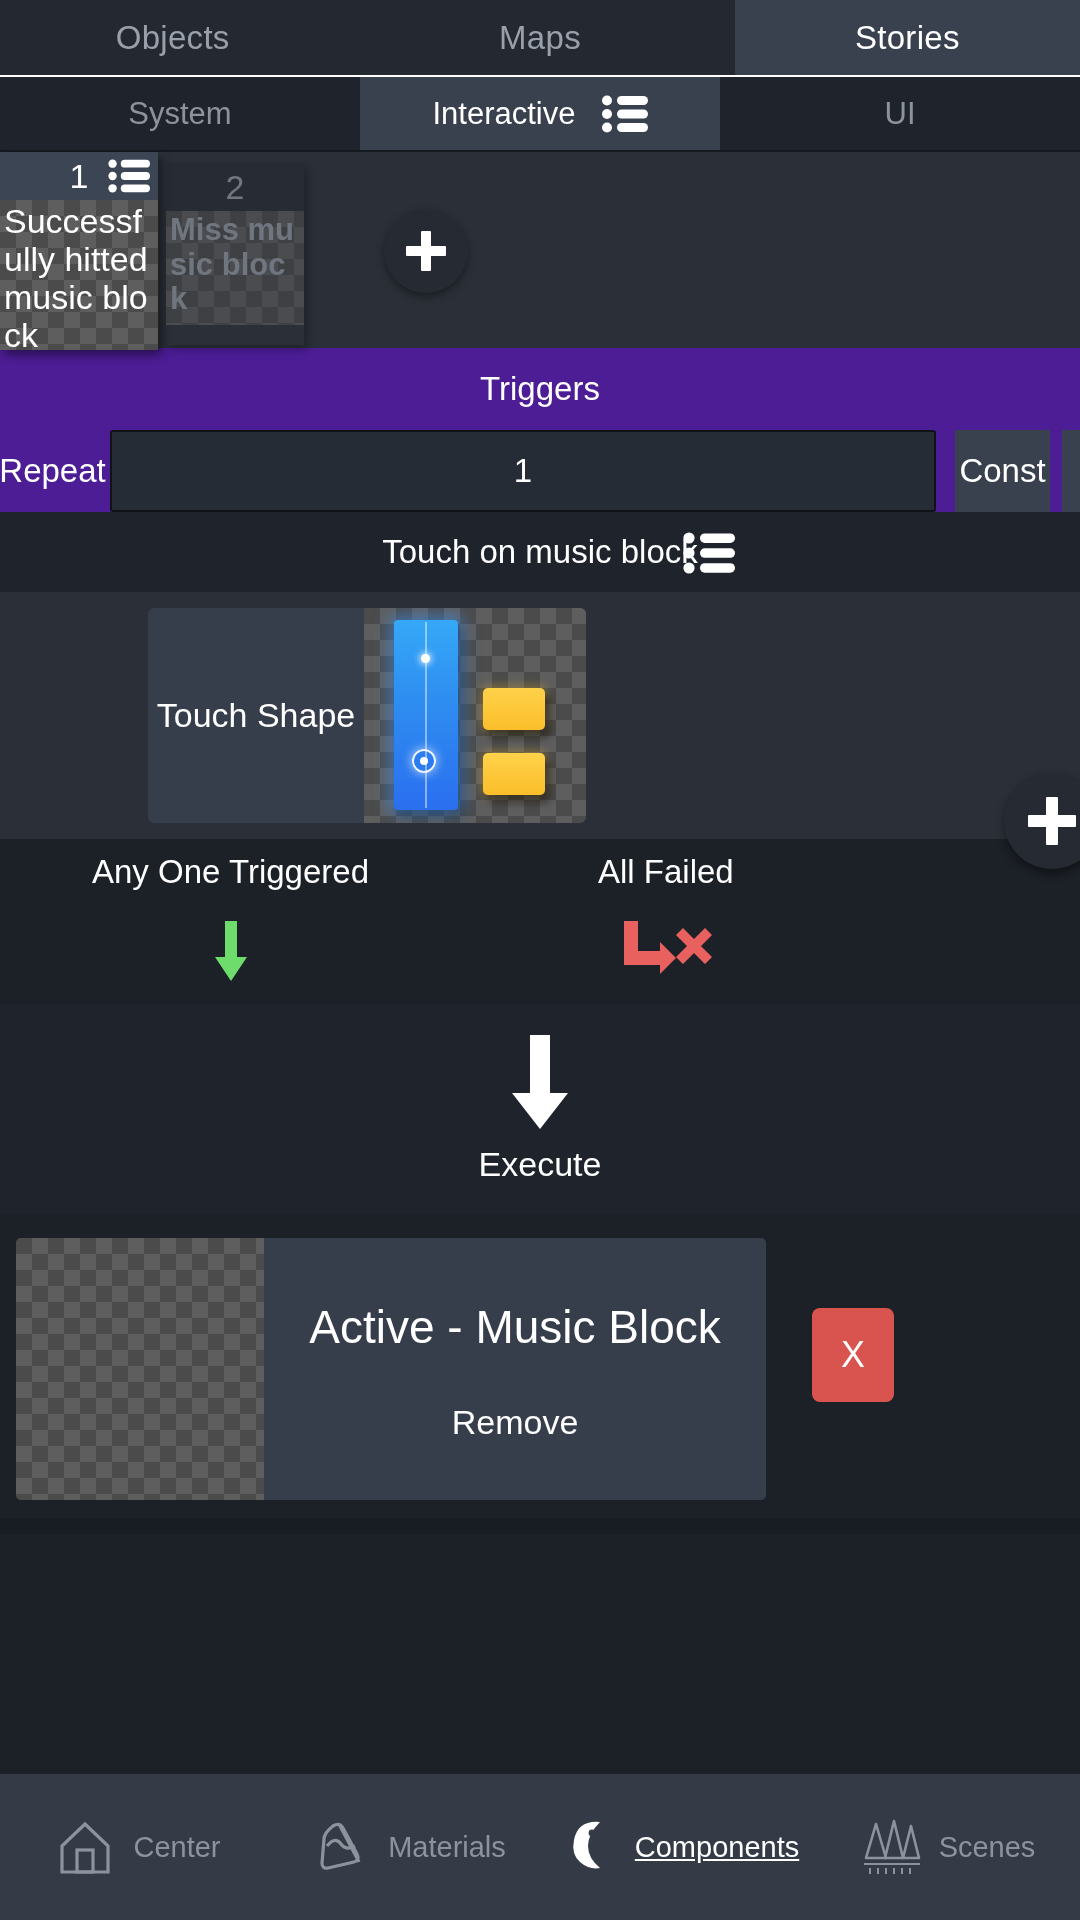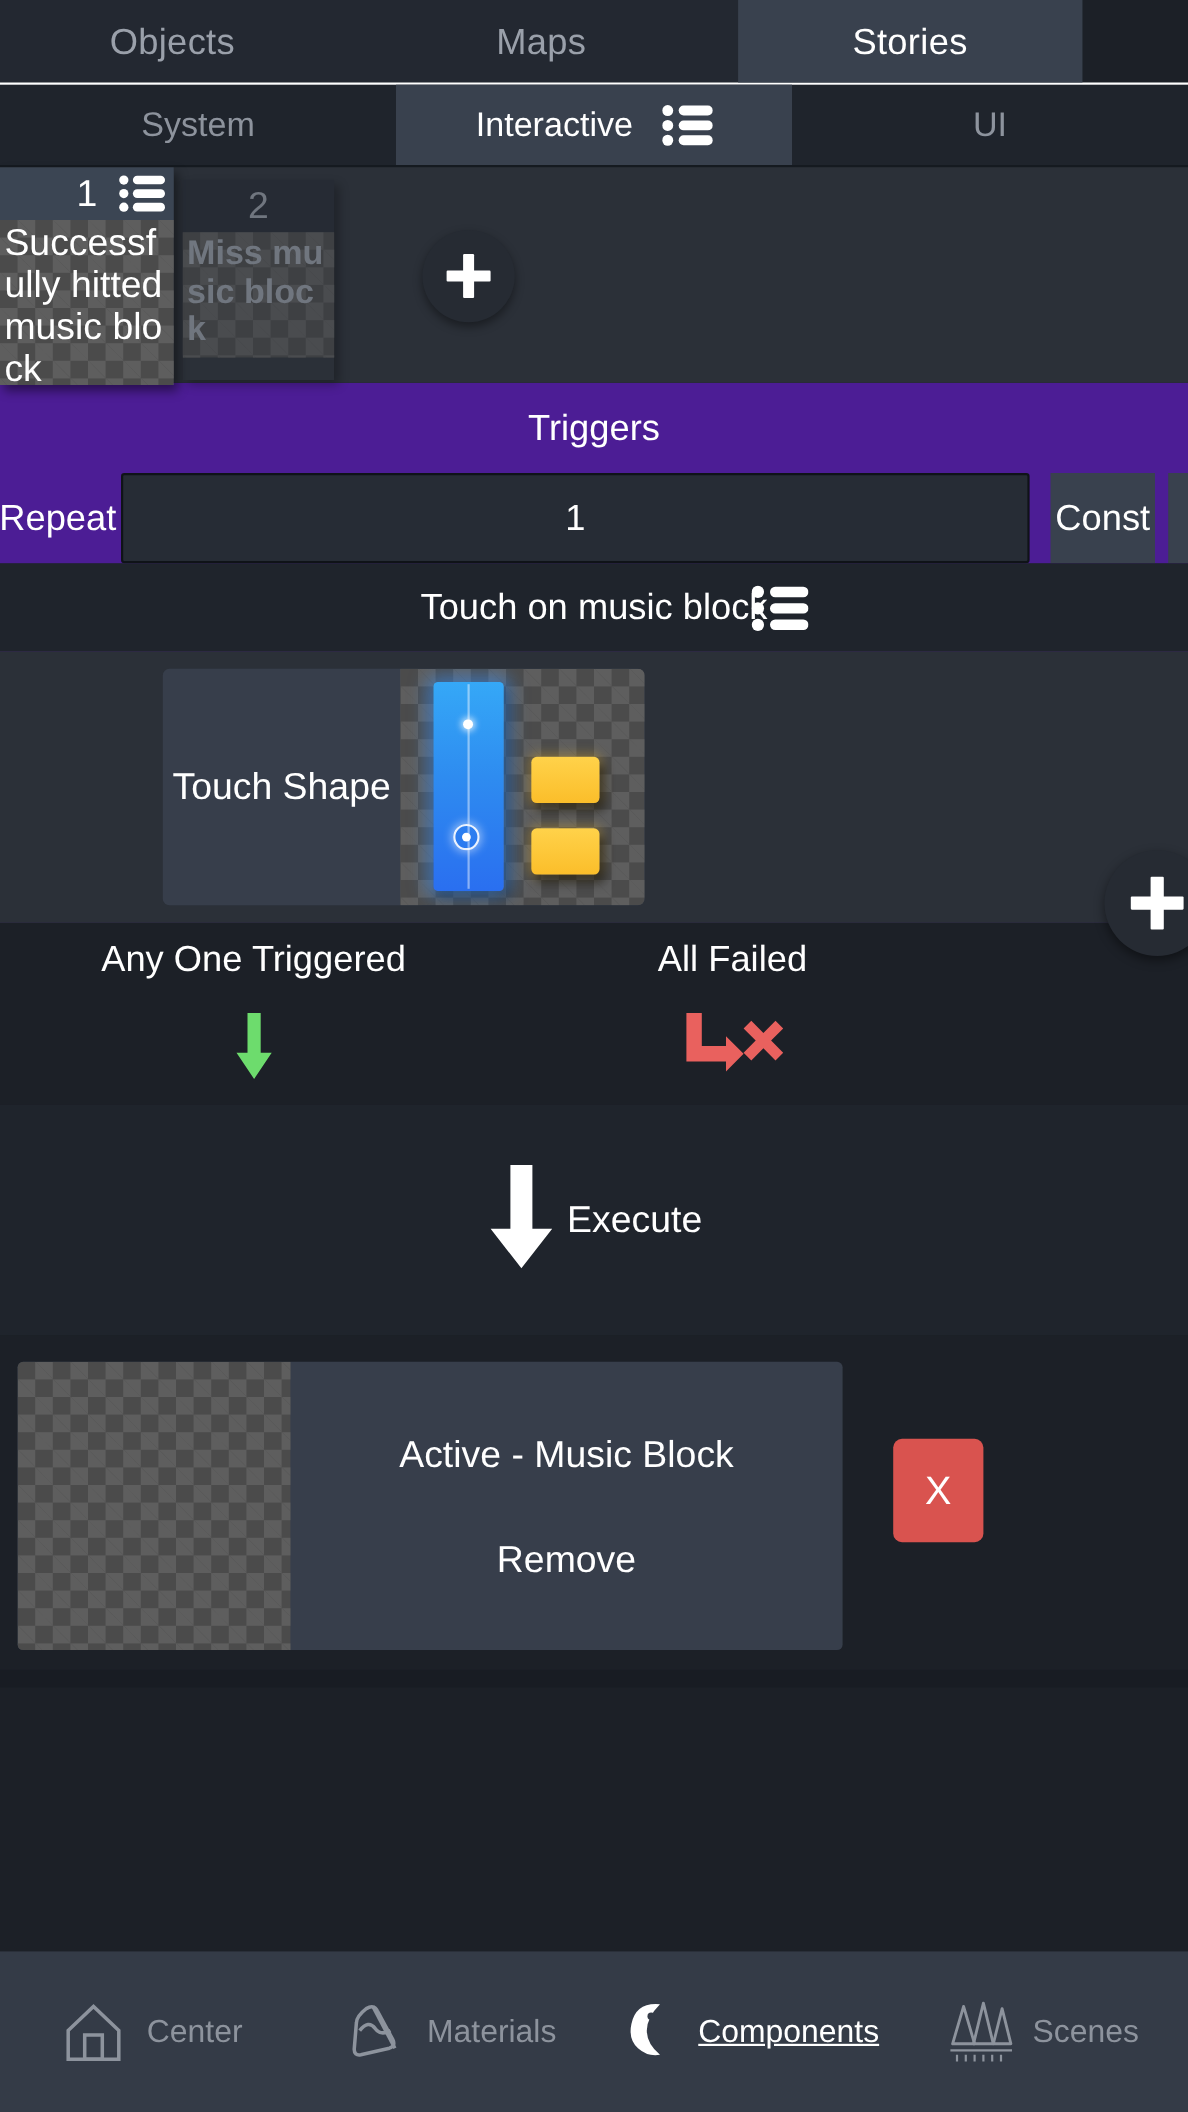--- a/index.html
+++ b/index.html
@@ -6,21 +6,21 @@
   html, body {
     width: 1080px; height: 1920px;
     background: #1c2027;
     font-family: "Liberation Sans", sans-serif;
     overflow: hidden;
   }
   body { position: relative; }
 
   
   .tabbar-primary {
-    display: flex; width: 984px; height: 75px;
+    display: flex; width: 1080px; height: 75px;
     background: #232831;
     gap: 22px;
   }
   .tabbar-primary .tab {
     flex: 1; display: flex; align-items: center; justify-content: center;
     font-size: 33px; color: #9aa0aa; letter-spacing: .3px;
   }
   .tabbar-primary .tab.active {
     background: #39414e; color: #ffffff;
   }
@@ -192,42 +192,42 @@
 
   
   .branch-row { position: relative; height: 165px; background: #1c2027; }
   .branch { position: absolute; text-align: center; }
   .branch .b-label { font-size: 33px; color: #ffffff; white-space: nowrap; }
   .branch .b-icon { margin-top: 30px; display: flex; justify-content: center; }
 
   
   .execute-sec {
     background: #1f242c; height: 210px;
-    display: flex; flex-direction: row; align-items: center;
+    display: flex; flex-direction: column; align-items: center;
     justify-content: center; gap: 10px;
   }
   .execute-sec .ex-label { font-size: 34px; color: #ffffff; }
 
   
   .action-band {
     background: #1c2027; padding: 24px 0 18px 0;
     position: relative; display: flex; align-items: flex-start;
   }
   .action-card {
     margin-left: 16px; width: 750px; height: 262px;
     background: #373e4b; border-radius: 5px;
     display: flex; overflow: hidden;
   }
   .action-card .ac-thumb { width: 248px; height: 100%; position: relative; overflow: hidden; }
   .action-card .ac-text {
     flex: 1; display: flex; flex-direction: column;
     align-items: center; justify-content: space-around;
     padding: 38px 0 34px;
   }
-  .action-card .ac-title { font-size: 34px; color: #ffffff; }
+  .action-card .ac-title { font-size: 46px; color: #ffffff; }
   .action-card .ac-remove { font-size: 34px; color: #ffffff; }
   .x-btn {
     margin-left: 46px; margin-top: 70px;
     width: 82px; height: 94px; border-radius: 8px;
     background: #d9534f;
     display: flex; align-items: center; justify-content: center;
     font-size: 36px; color: #ffffff;
   }
 
   

